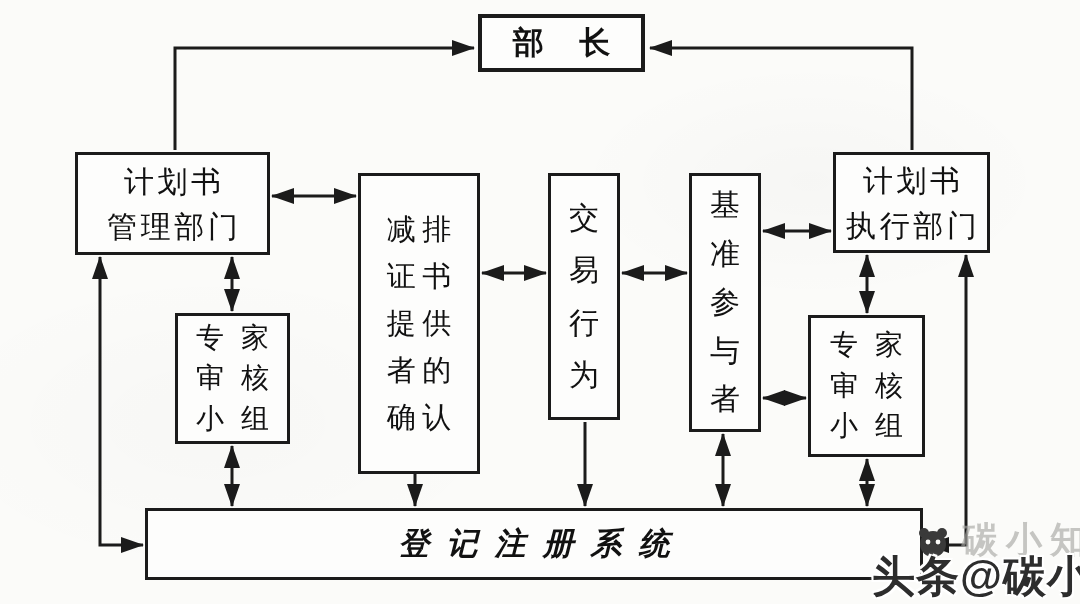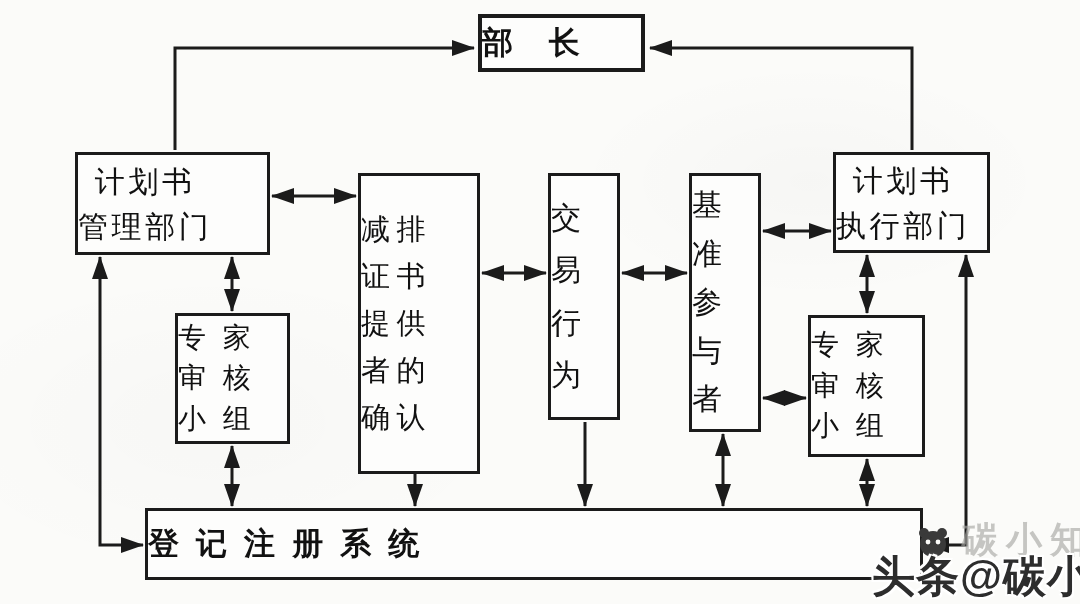--- a/index.html
+++ b/index.html
@@ -6,42 +6,42 @@
   body{font-family:"Liberation Serif","DejaVu Serif",serif;}
   #stage{
     position:relative;width:1080px;height:604px;overflow:hidden;
     background:
       radial-gradient(ellipse 400px 200px at 75% 30%, rgba(0,0,0,0.02), transparent 60%),
       radial-gradient(ellipse 500px 260px at 20% 70%, rgba(0,0,0,0.015), transparent 60%),
       #fbfbf9;
   }
   .node{
     position:absolute;background:#fdfdfc;border:3px solid #1b1b1b;
-    display:flex;align-items:center;text-align:center;
+    display:flex;align-items:center;justify-content:center;text-align:center;
     color:#111;box-sizing:border-box;
   }
   .node .lbl{white-space:pre-line;}
   #n-minister{left:478px;top:14px;width:167px;height:58px;border-width:4px;}
   #n-minister .lbl{font-size:31px;letter-spacing:0.45em;margin-right:-0.45em;font-weight:600;}
   #n-plan-mgmt{left:75px;top:152px;width:195px;height:103px;}
   #n-plan-mgmt .lbl{font-size:30px;line-height:1.5;letter-spacing:0.12em;margin-right:-0.12em;}
   #n-plan-exec{left:833px;top:152px;width:157px;height:101px;}
   #n-plan-exec .lbl{font-size:30px;line-height:1.5;letter-spacing:0.12em;margin-right:-0.12em;}
   #n-cert-provider{left:358px;top:173px;width:122px;height:301px;}
   #n-cert-provider .lbl{font-size:29px;line-height:1.62;letter-spacing:0.22em;margin-right:-0.22em;}
   #n-trading{left:548px;top:173px;width:72px;height:247px;}
   #n-trading .lbl{font-size:30px;line-height:1.75;}
   #n-baseline{left:689px;top:173px;width:72px;height:259px;}
   #n-baseline .lbl{font-size:30px;line-height:1.62;}
   #n-expert-left{left:175px;top:313px;width:115px;height:131px;}
   #n-expert-left .lbl{font-size:28px;line-height:1.45;letter-spacing:0.6em;margin-right:-0.6em;}
   #n-expert-right{left:808px;top:315px;width:117px;height:142px;}
   #n-expert-right .lbl{font-size:28px;line-height:1.45;letter-spacing:0.6em;margin-right:-0.6em;}
   #n-registry{left:145px;top:508px;width:778px;height:72px;}
-  #n-registry .lbl{font-size:31px;letter-spacing:0.55em;margin-right:-0.55em;font-weight:600;}
+  #n-registry .lbl{font-size:31px;letter-spacing:0.55em;margin-right:-0.55em;font-weight:600;font-style:italic;}
   #edges{position:absolute;left:0;top:0;pointer-events:none;}
   .wm-ghost{
     position:absolute;left:962px;top:516px;font-family:"Liberation Sans","DejaVu Sans",sans-serif;
     font-size:36px;font-weight:bold;letter-spacing:8px;color:#a9a9a5;opacity:0.65;white-space:nowrap;
   }
   .wm-logo{position:absolute;left:916px;top:526px;}
   .wm-main{
     position:absolute;left:872px;top:548px;font-family:"Liberation Sans","DejaVu Sans",sans-serif;
     font-size:43px;font-weight:bold;letter-spacing:1px;color:#2d2d2d;white-space:nowrap;
     text-shadow:-2px -2px 0 #fff,2px -2px 0 #fff,-2px 2px 0 #fff,2px 2px 0 #fff,0 0 4px #fff;

